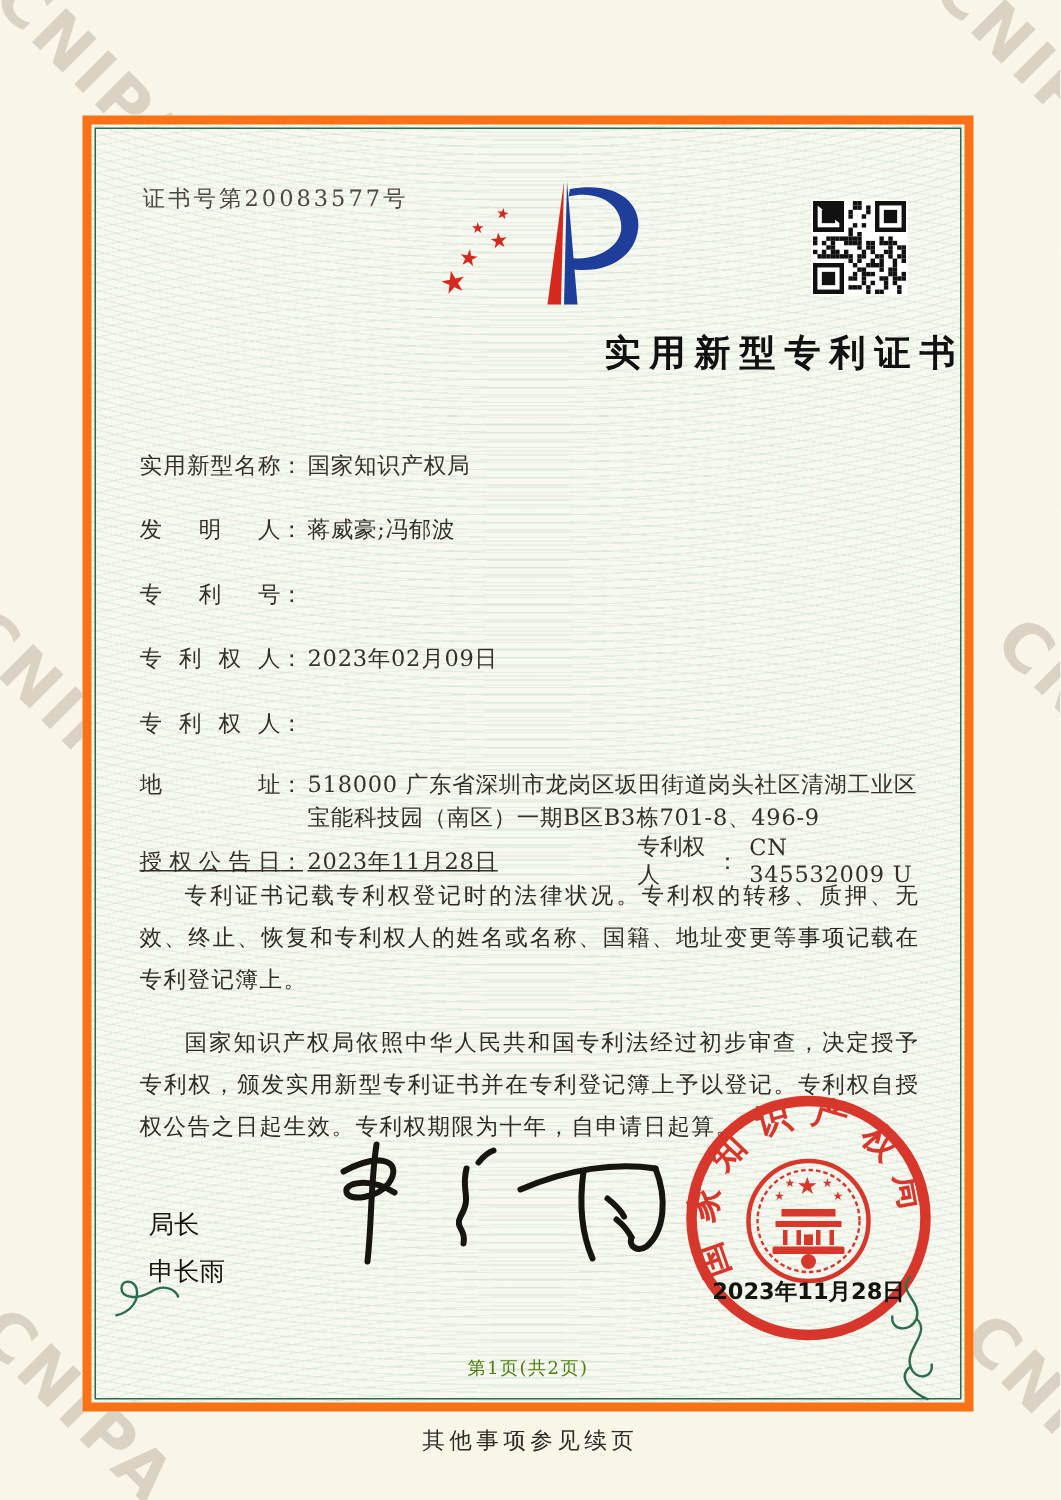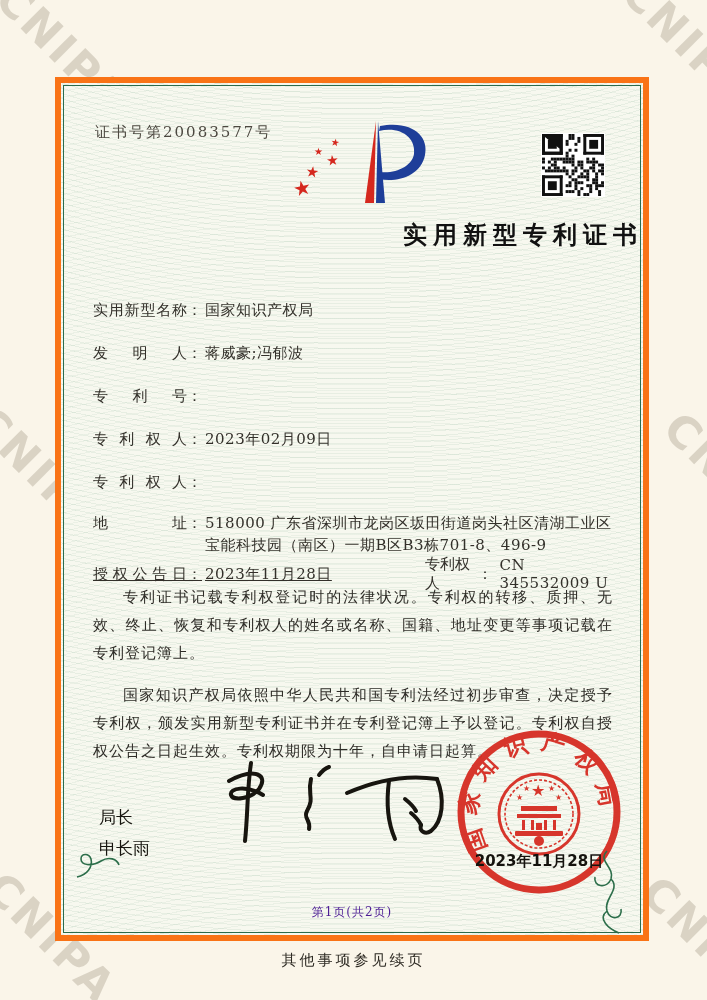--- a/index.html
+++ b/index.html
@@ -47,21 +47,21 @@
 
   .officer{position:absolute;left:38px;top:704px;
            font-family:"DejaVu Sans","Liberation Sans",sans-serif;
            font-size:17px;color:#17150f;line-height:31px;margin-top:15px;}
   .signature{position:absolute;left:128px;top:668px;width:276px;height:100px;}
 
   .seal{position:absolute;left:392px;top:645px;width:172px;height:172px;}
 
   .flourish{position:absolute;z-index:2;}
   .page-num{position:absolute;left:0;bottom:14px;width:100%;text-align:center;
-            font-size:12px;color:#4c1d95;letter-spacing:1px;}
+            font-size:12px;color:#4d7c0f;letter-spacing:1px;}
   .continuation{position:absolute;left:0;top:951px;width:100%;text-align:center;
                 font-size:15px;color:#2e2b24;letter-spacing:3px;}
 </style>
 </head>
 <body>
 
 <div class="page">
 
   <span class="wm" style="left:-20px;top:22px;font-size:44px;">CNIPA</span>
   <span class="wm" style="left:606px;top:16px;font-size:44px;">CNIPA</span>

